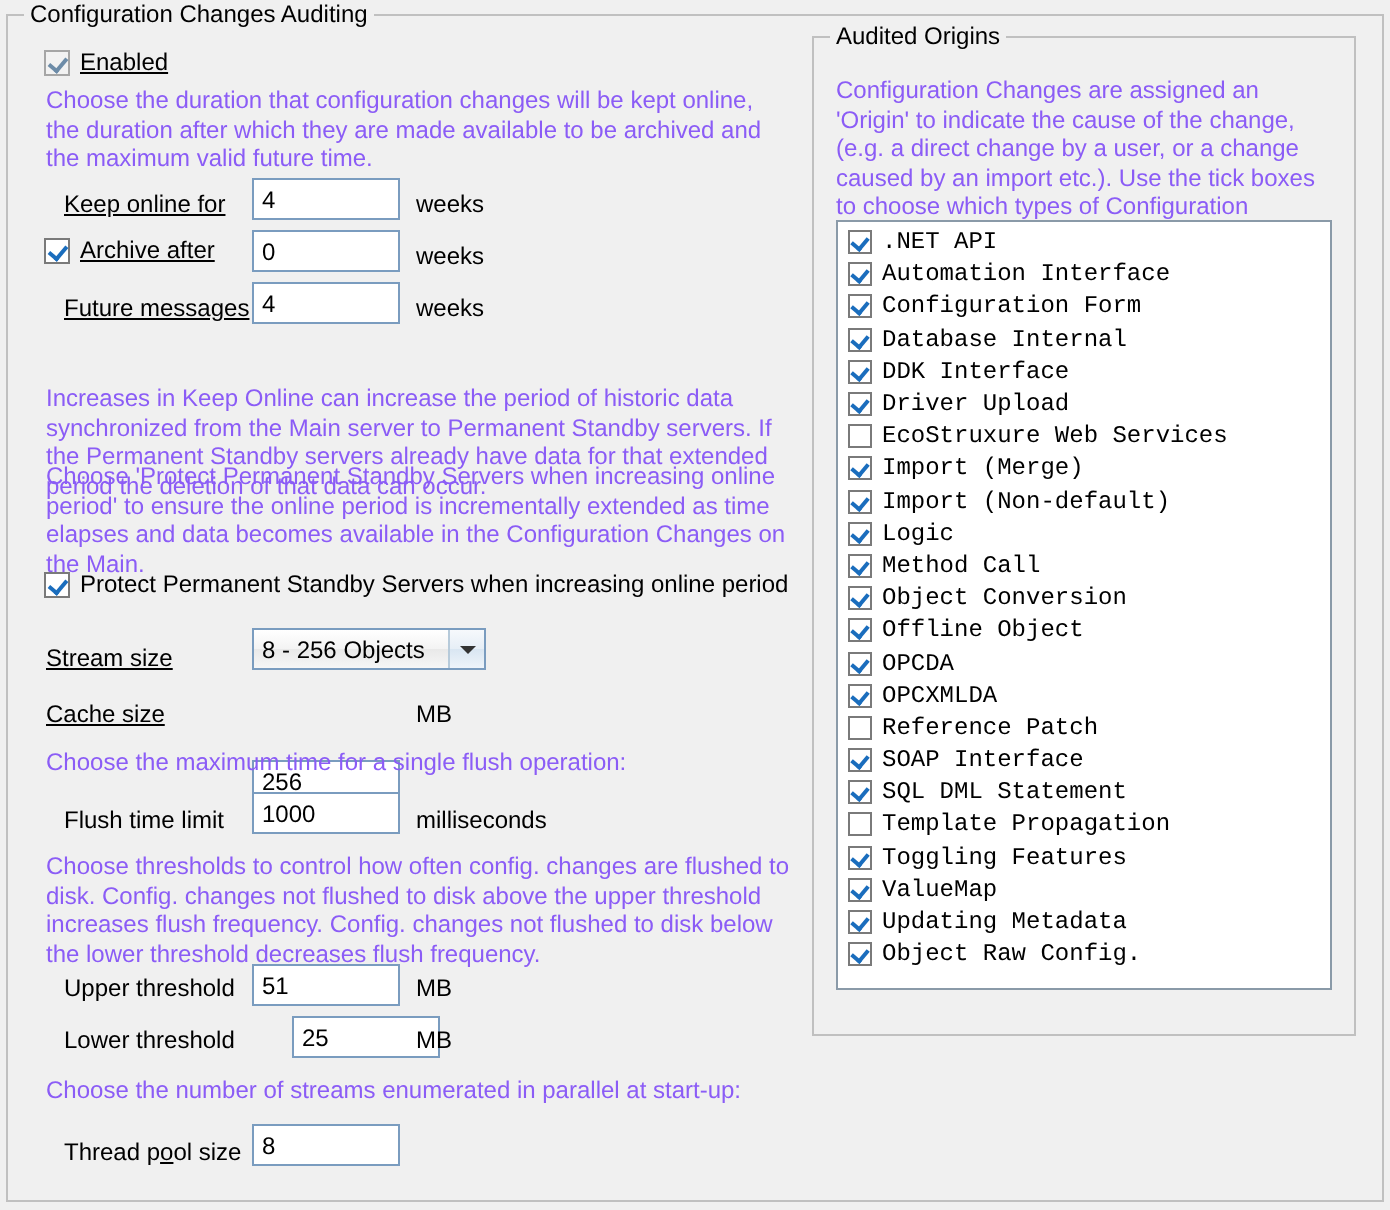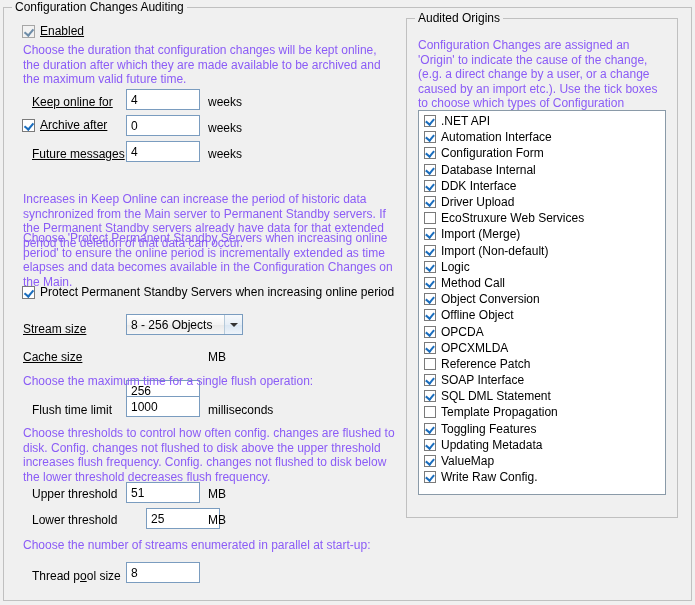--- a/index.html
+++ b/index.html
@@ -155,20 +155,21 @@
     overflow: hidden;
     padding: 2px 0 0 2px;
   }
   .listitem {
     display: flex;
     align-items: center;
     height: 16.2px;
     padding-left: 3px;
     white-space: nowrap;
     font-size: 12px;
+    font-family: Liberation Mono, monospace;
   }
   .listitem .cb {
     width: 12px;
     height: 12px;
     margin-right: 5px;
   }
   .listitem .cb.checked::after {
     left: 2px;
     top: 1px;
     width: 4px;
@@ -330,25 +331,25 @@
       <div class="listitem">
         <span class="cb"></span>
         <span>Template Propagation</span>
       </div>
       <div class="listitem">
         <span class="cb checked"></span>
         <span>Toggling Features</span>
       </div>
       <div class="listitem">
         <span class="cb checked"></span>
+        <span>ValueMap</span>
+      </div>
+      <div class="listitem">
+        <span class="cb checked"></span>
         <span>Updating Metadata</span>
       </div>
       <div class="listitem">
         <span class="cb checked"></span>
-        <span>ValueMap</span>
-      </div>
-      <div class="listitem">
-        <span class="cb checked"></span>
-        <span>Write Raw Config.</span>
+        <span>Object Raw Config.</span>
       </div>
     </div>
 
 </div>
 
 </body></html>

